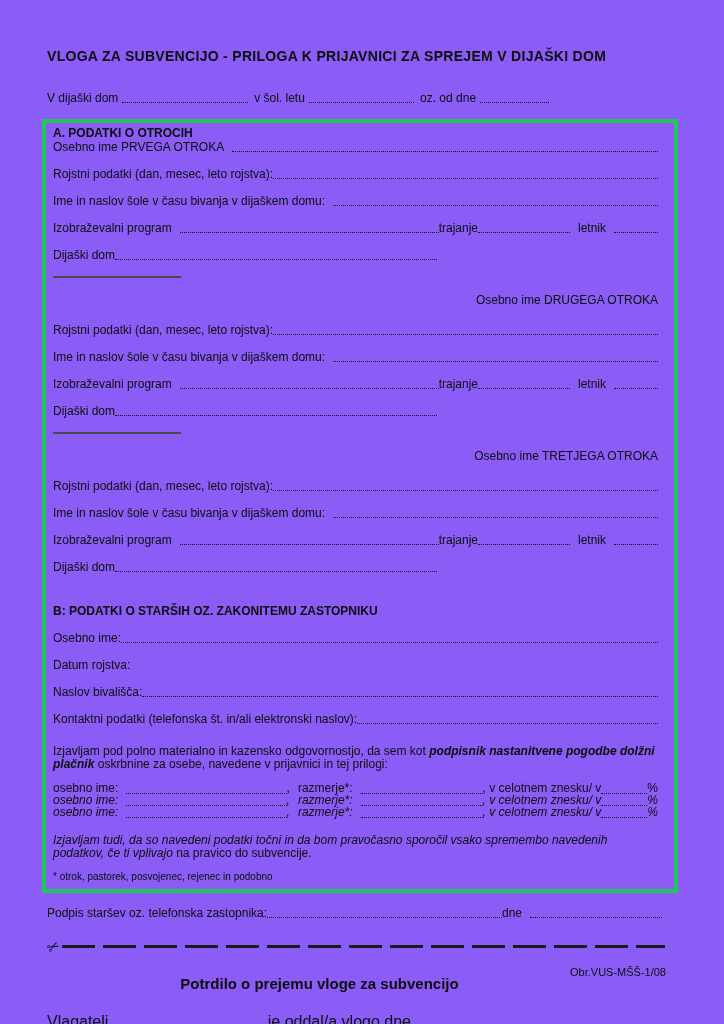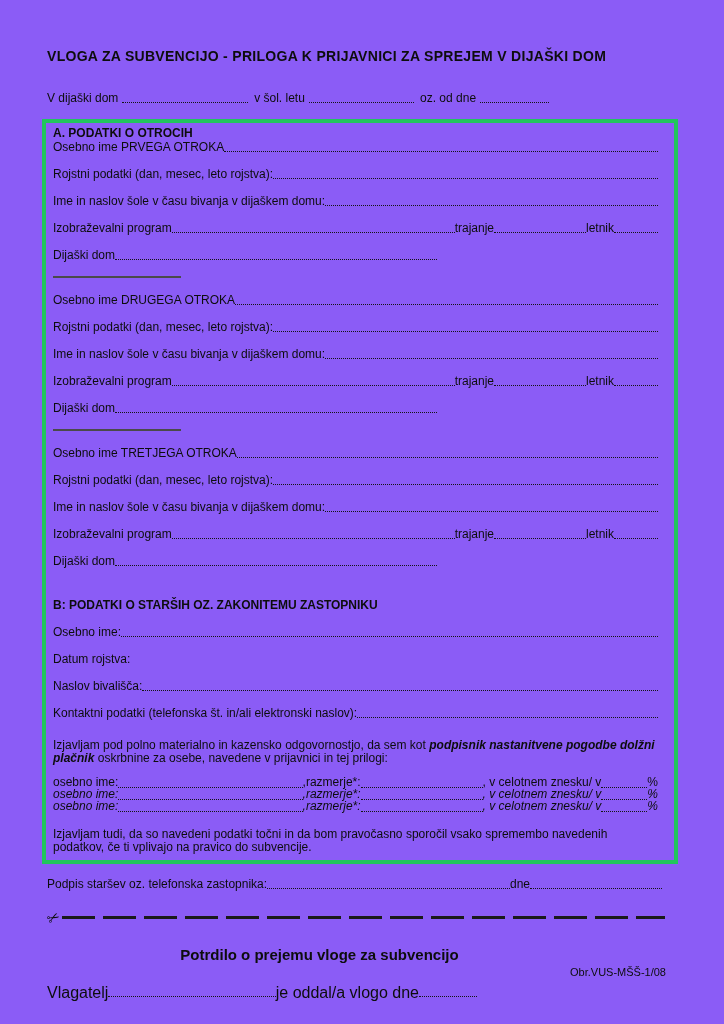--- a/index.html
+++ b/index.html
@@ -11,44 +11,44 @@
   }
   .content { position:absolute; left:42px; top:48px; width:640px; }
   .title {
     margin:0 0 0 5px; font-size:14px; font-weight:bold; letter-spacing:0.3px;
     line-height:16px; white-space:nowrap;
   }
   .lbl { line-height:13px; white-space:pre; }
   .frow { display:flex; align-items:flex-end; }
   .dots { height:0; border-bottom:1.6px dotted #141414; margin-bottom:2px; }
   .grow { flex:1; }
-  .ml { margin-left:0; }
+  .ml { margin-left:8px; }
   .intro { margin:28px 0 0 5px; width:508px; font-size:12px; }
   .intro .lbl { margin-right:4px; }
   .intro .dots { margin-right:6px; }
 
   .box {
     margin-top:14px; border:4px solid #22c55e; box-sizing:border-box; width:636px;
     padding:4px 16px 7px 7px; font-size:12px;
   }
   .sec-header { font-weight:bold; line-height:13px; }
   .sec-header.b { margin-top:31px; }
   .child-block > .frow { margin-top:14px; }
   .child-block > .frow:first-child { margin-top:1px; }
   .child-sep { margin-top:14px; width:128px; border-top:2px solid #4a4a4a; height:0; }
-  .child-sep + .child-block > .frow:first-child { margin-top:16px; }
+  .child-sep + .child-block > .frow:first-child { margin-top:16px;flex-direction:column; }
   .brow { margin-top:14px; }
   .decl { margin:19px 0 0 0; line-height:13px; }
   .decl .bi { font-style:italic; font-weight:bold; }
   .prow { display:flex; align-items:flex-end; height:12px; line-height:11px; }
   .prow.first { margin-top:12px; }
   .prow.it { font-style:italic; }
   .prow .dots { margin-bottom:1px; }
   .closing { margin:15px 0 0 0; line-height:12.5px; }
-  .closing .i { }
+  .closing .i { font-style:italic; }
   .footnote { margin-top:12px; font-size:10px; line-height:11px; }
 
   .sig { margin:14px 0 0 5px; width:615px; font-size:12px; }
   .cutline { margin:19px 0 0 5px; width:618px; display:flex; align-items:center; }
   .scissors { font-size:15px; line-height:15px; transform:rotate(-28deg); margin-right:2px; }
   .dashline { flex:1; height:2.4px;
     background:repeating-linear-gradient(to right,#1a1a1a 0 33px,transparent 33px 41px); }
   .receipt-title { margin:23px 0 0 5px; width:545px; text-align:center;
     font-weight:bold; font-size:15px; line-height:13px; }
   .vrow { margin:25px 0 0 5px; width:430px; font-size:16px; }
@@ -213,20 +213,21 @@
         <span class="lbl">, v celotnem znesku/ v</span>
         <span class="dots" style="width:46px"></span>
         <span class="lbl">%</span>
       </div>
 
       <p class="closing">
         <span class="i">Izjavljam tudi, da so navedeni podatki točni in da bom pravočasno sporočil vsako spremembo navedenih podatkov, če ti vplivajo</span>
         <span>na pravico do subvencije.</span>
       </p>
 
+      <div class="footnote">* otrok, pastorek, posvojenec, rejenec in podobno</div>
     </div>
 
     <div class="frow sig">
       <span class="lbl">Podpis staršev oz. telefonska zastopnika:</span>
       <span class="dots grow"></span>
       <span class="lbl">dne</span>
       <span class="dots ml" style="width:132px"></span>
     </div>
 
     <div class="cutline">

